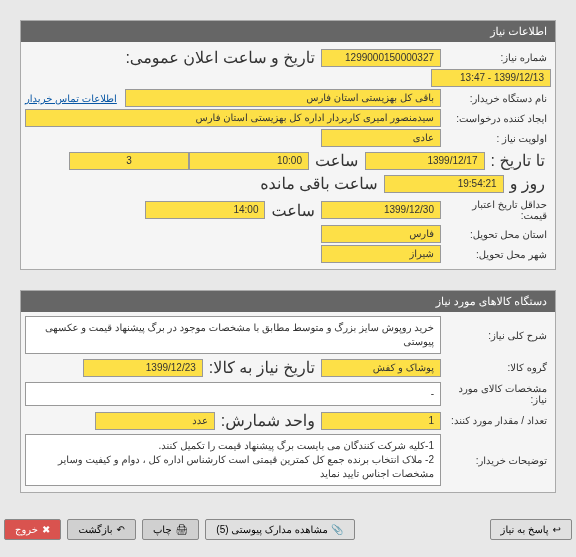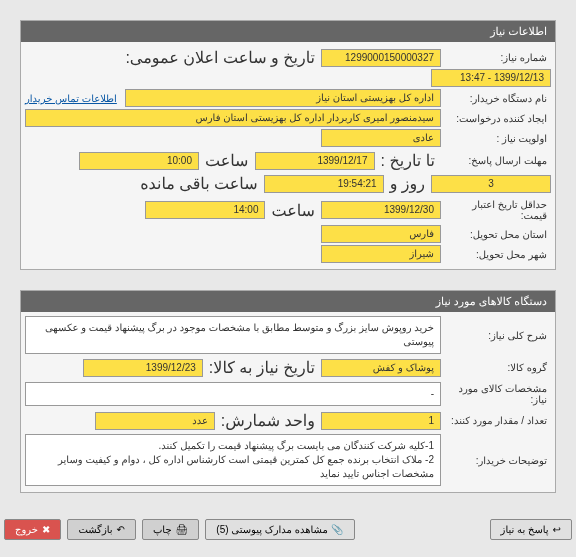--- a/index.html
+++ b/index.html
@@ -34,36 +34,35 @@
 
     <div class="row">
       <div class="label">شماره نیاز:</div>
       <div class="field field-fixed">1299000150000327</div>
       <div class="spacer-label">تاریخ و ساعت اعلان عمومی:</div>
       <div class="field field-fixed">1399/12/13 - 13:47</div>
     </div>
 
     <div class="row">
       <div class="label">نام دستگاه خریدار:</div>
-      <div class="field field-wide">اداره کل بهزیستی استان نیاز</div>
+      <div class="field field-wide">باقی کل بهزیستی استان فارس</div>
       <span class="link-btn">اطلاعات تماس خریدار</span>
     </div>
 
     <div class="row">
       <div class="label">ایجاد کننده درخواست:</div>
       <div class="field field-wide">سیدمنصور امیری کاربردار اداره کل بهزیستی استان فارس</div>
     </div>
 
     <div class="row">
       <div class="label">اولویت نیاز :</div>
       <div class="field field-fixed">عادی</div>
     </div>
 
     <div class="row">
-      <div class="label">مهلت ارسال پاسخ:</div>
       <div class="spacer-label">تا تاریخ :</div>
       <div class="field field-small">1399/12/17</div>
       <div class="spacer-label">ساعت</div>
       <div class="field field-small">10:00</div>
       <div class="field field-tiny">3</div>
       <div class="spacer-label">روز و</div>
       <div class="field field-small">19:54:21</div>
       <div class="spacer-label">ساعت باقی مانده</div>
     </div>
 

